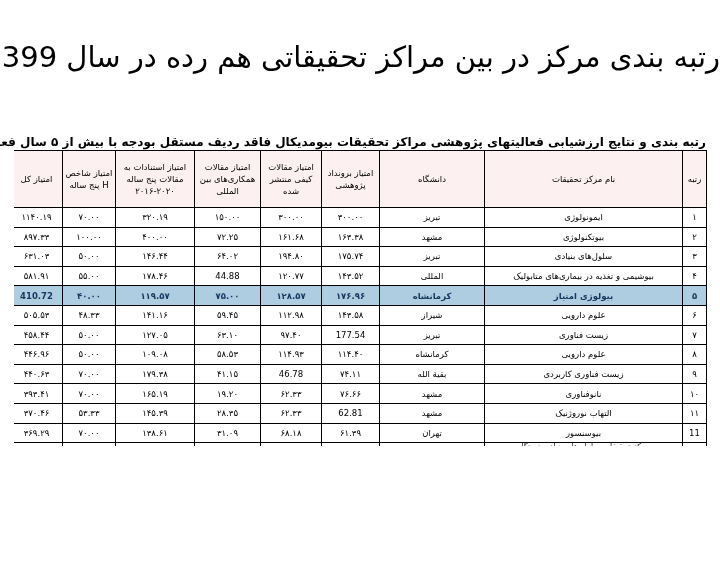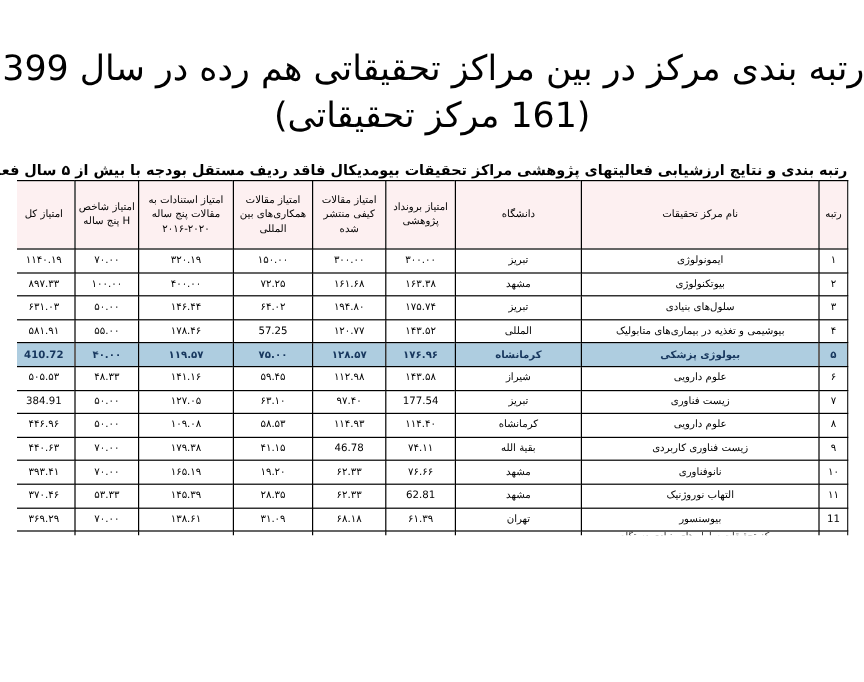--- a/index.html
+++ b/index.html
@@ -126,21 +126,20 @@
   .col-h      { width: 53px; }
   .col-total  { width: 52px; }
 </style>
 </head>
 <body>
 
 <div class="slide">
 
   <div class="title-block">
     <div class="title-line">رتبه بندی مرکز در بین مراکز تحقیقاتی هم رده در سال 1399</div>
-    <div class="title-line">(161 مرکز تحقیقاتی)</div>
   </div>
 
   <div class="subtitle-row">
     <span class="subtitle-text">رتبه بندی و نتایج ارزشیابی فعالیتهای پژوهشی مراکز تحقیقات بیومدیکال فاقد ردیف مستقل بودجه  با بیش از ۵ سال فعالیت در سال ۱۳۹۹</span>
   </div>
 
   <div class="table-wrap">
     <table class="grid">
       <colgroup>
         <col class="col-rank">
@@ -201,28 +200,28 @@
             <td class="num-cell">۱۴۶.۴۴</td>
             <td class="num-cell">۵۰.۰۰</td>
             <td class="num-cell">۶۳۱.۰۳</td>
           </tr>
           <tr>
             <td class="rank-cell">۴</td>
             <td class="name-cell">بیوشیمی و تغذیه در بیماری‌های متابولیک</td>
             <td class="uni-cell">المللی</td>
             <td class="num-cell">۱۴۳.۵۲</td>
             <td class="num-cell">۱۲۰.۷۷</td>
-            <td class="num-cell">57.25</td>
+            <td class="num-cell">44.88</td>
             <td class="num-cell">۱۷۸.۴۶</td>
             <td class="num-cell">۵۵.۰۰</td>
             <td class="num-cell">۵۸۱.۹۱</td>
           </tr>
           <tr class="highlight">
             <td class="rank-cell">۵</td>
-            <td class="name-cell">بیولوژی پزشکی</td>
+            <td class="name-cell">بیولوژی امتیاز</td>
             <td class="uni-cell">کرمانشاه</td>
             <td class="num-cell">۱۷۶.۹۶</td>
             <td class="num-cell">۱۲۸.۵۷</td>
             <td class="num-cell">۷۵.۰۰</td>
             <td class="num-cell">۱۱۹.۵۷</td>
             <td class="num-cell">۴۰.۰۰</td>
             <td class="num-cell">410.72</td>
           </tr>
           <tr>
             <td class="rank-cell">۶</td>
@@ -237,21 +236,21 @@
           </tr>
           <tr>
             <td class="rank-cell">۷</td>
             <td class="name-cell">زیست فناوری</td>
             <td class="uni-cell">تبریز</td>
             <td class="num-cell">177.54</td>
             <td class="num-cell">۹۷.۴۰</td>
             <td class="num-cell">۶۳.۱۰</td>
             <td class="num-cell">۱۲۷.۰۵</td>
             <td class="num-cell">۵۰.۰۰</td>
-            <td class="num-cell">384.91</td>
+            <td class="num-cell">۴۵۸.۴۴</td>
           </tr>
           <tr>
             <td class="rank-cell">۸</td>
             <td class="name-cell">علوم دارویی</td>
             <td class="uni-cell">کرمانشاه</td>
             <td class="num-cell">۱۱۴.۴۰</td>
             <td class="num-cell">۱۱۴.۹۳</td>
             <td class="num-cell">۵۸.۵۳</td>
             <td class="num-cell">۱۰۹.۰۸</td>
             <td class="num-cell">۵۰.۰۰</td>

